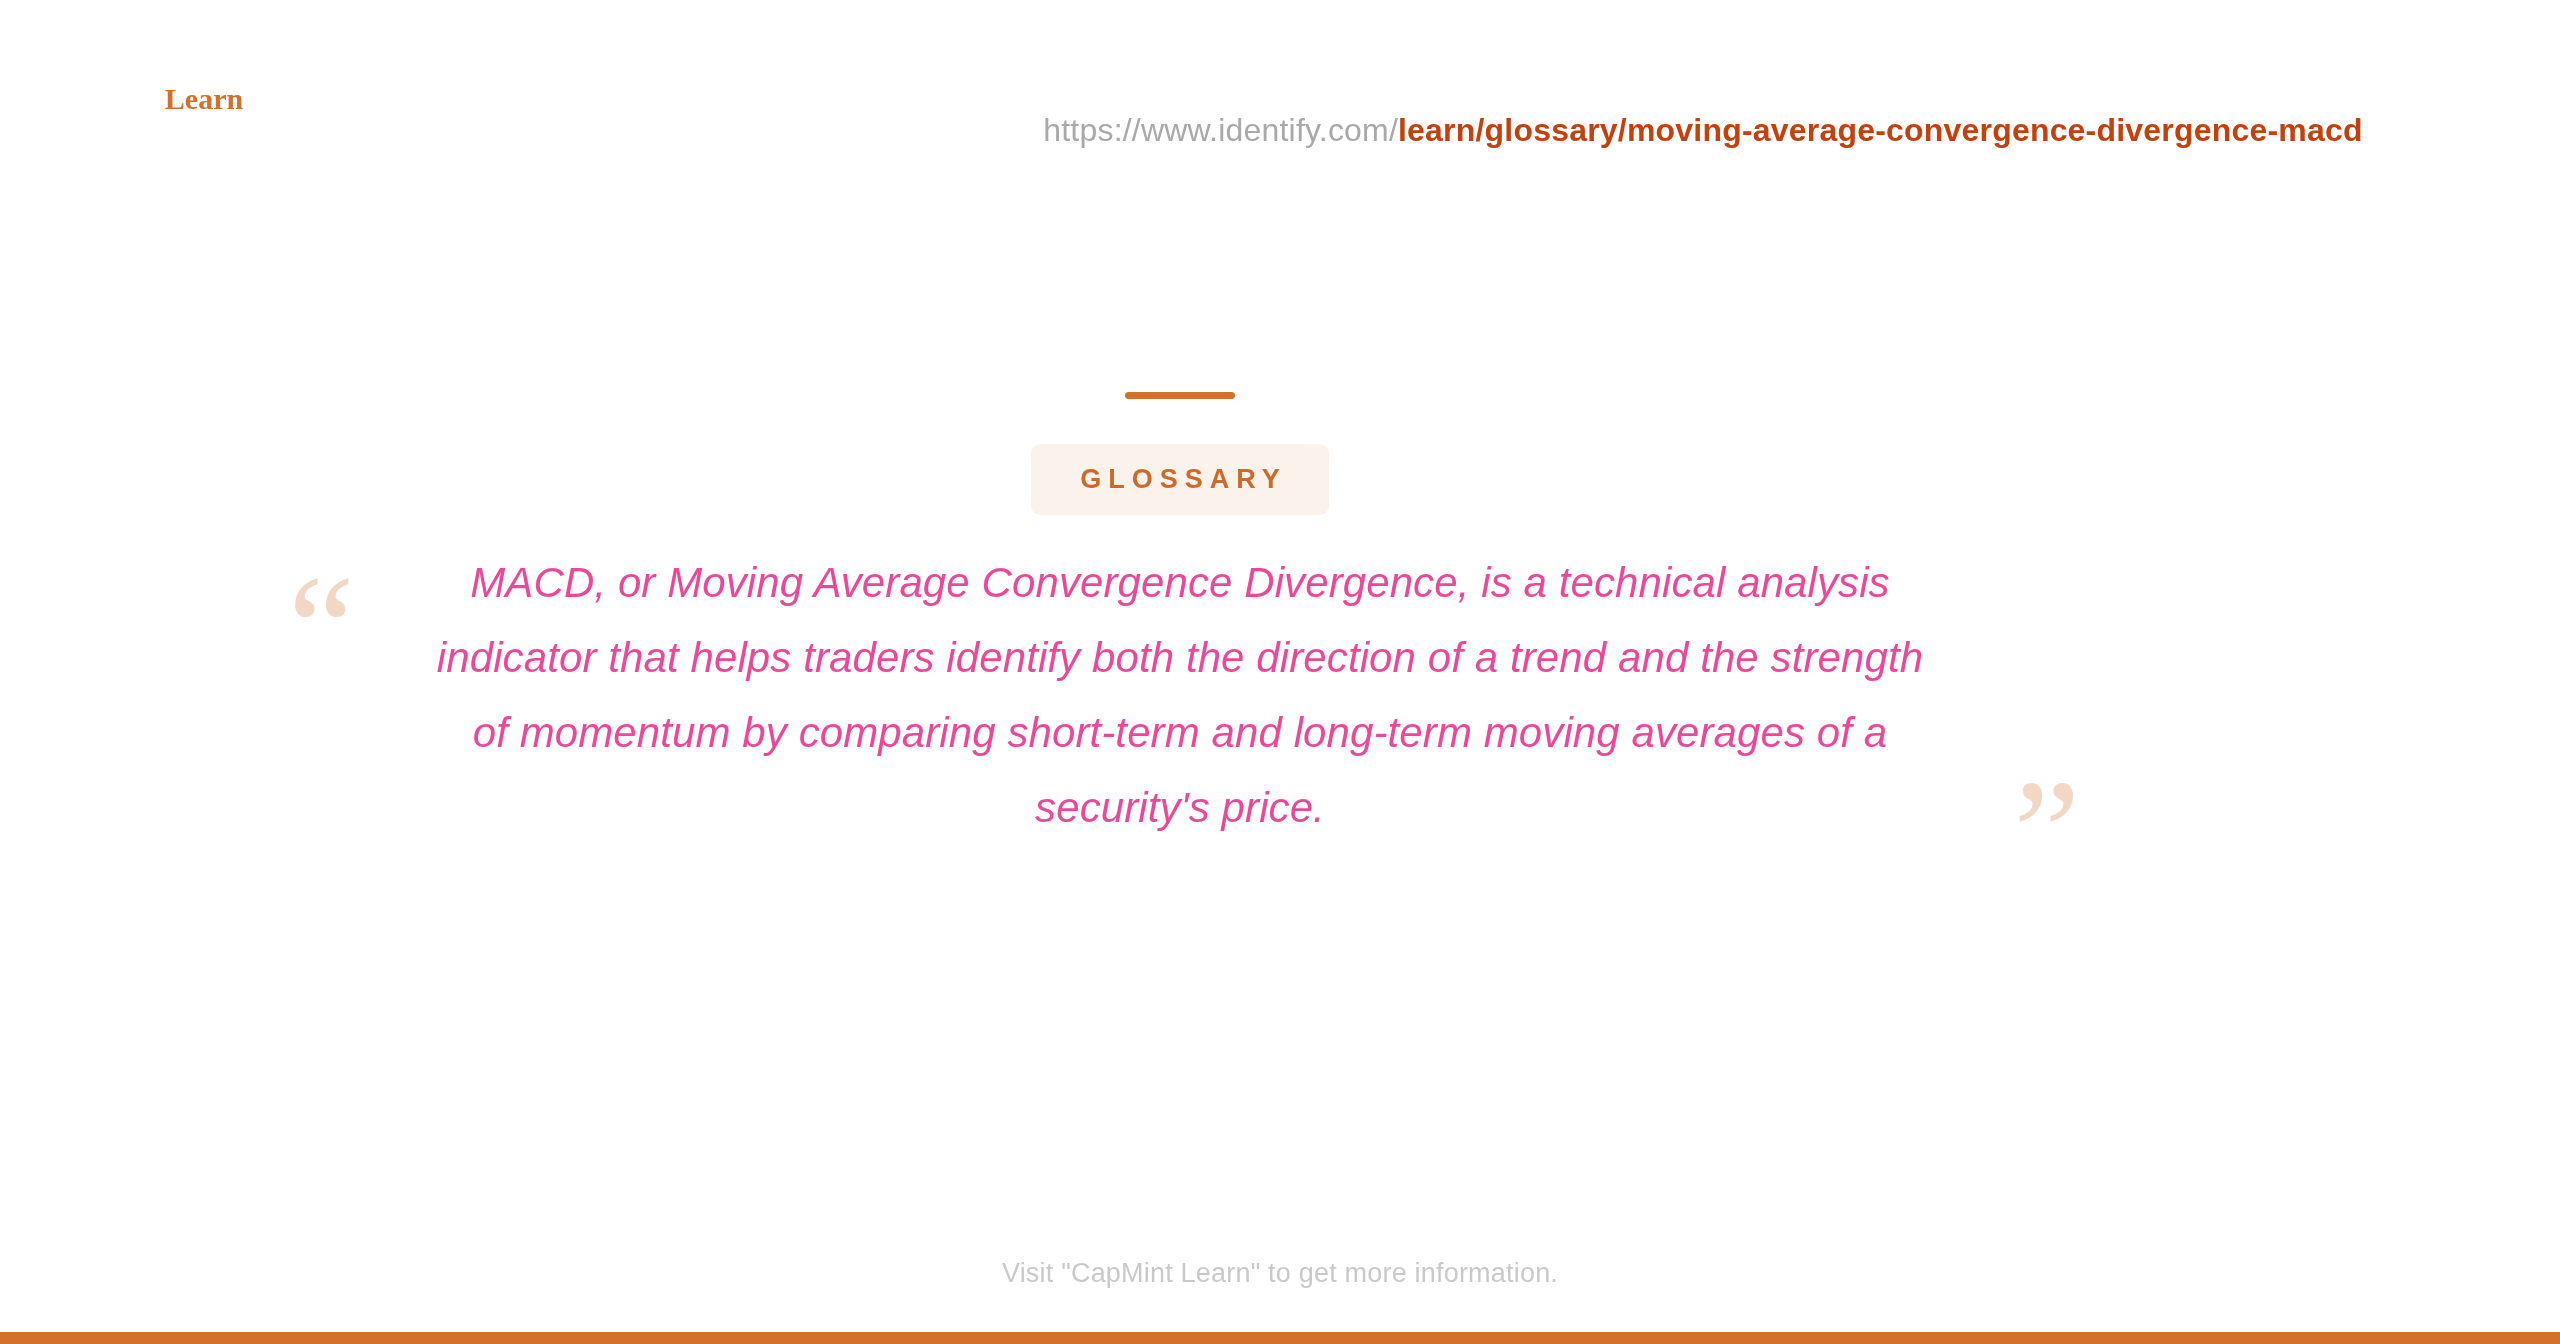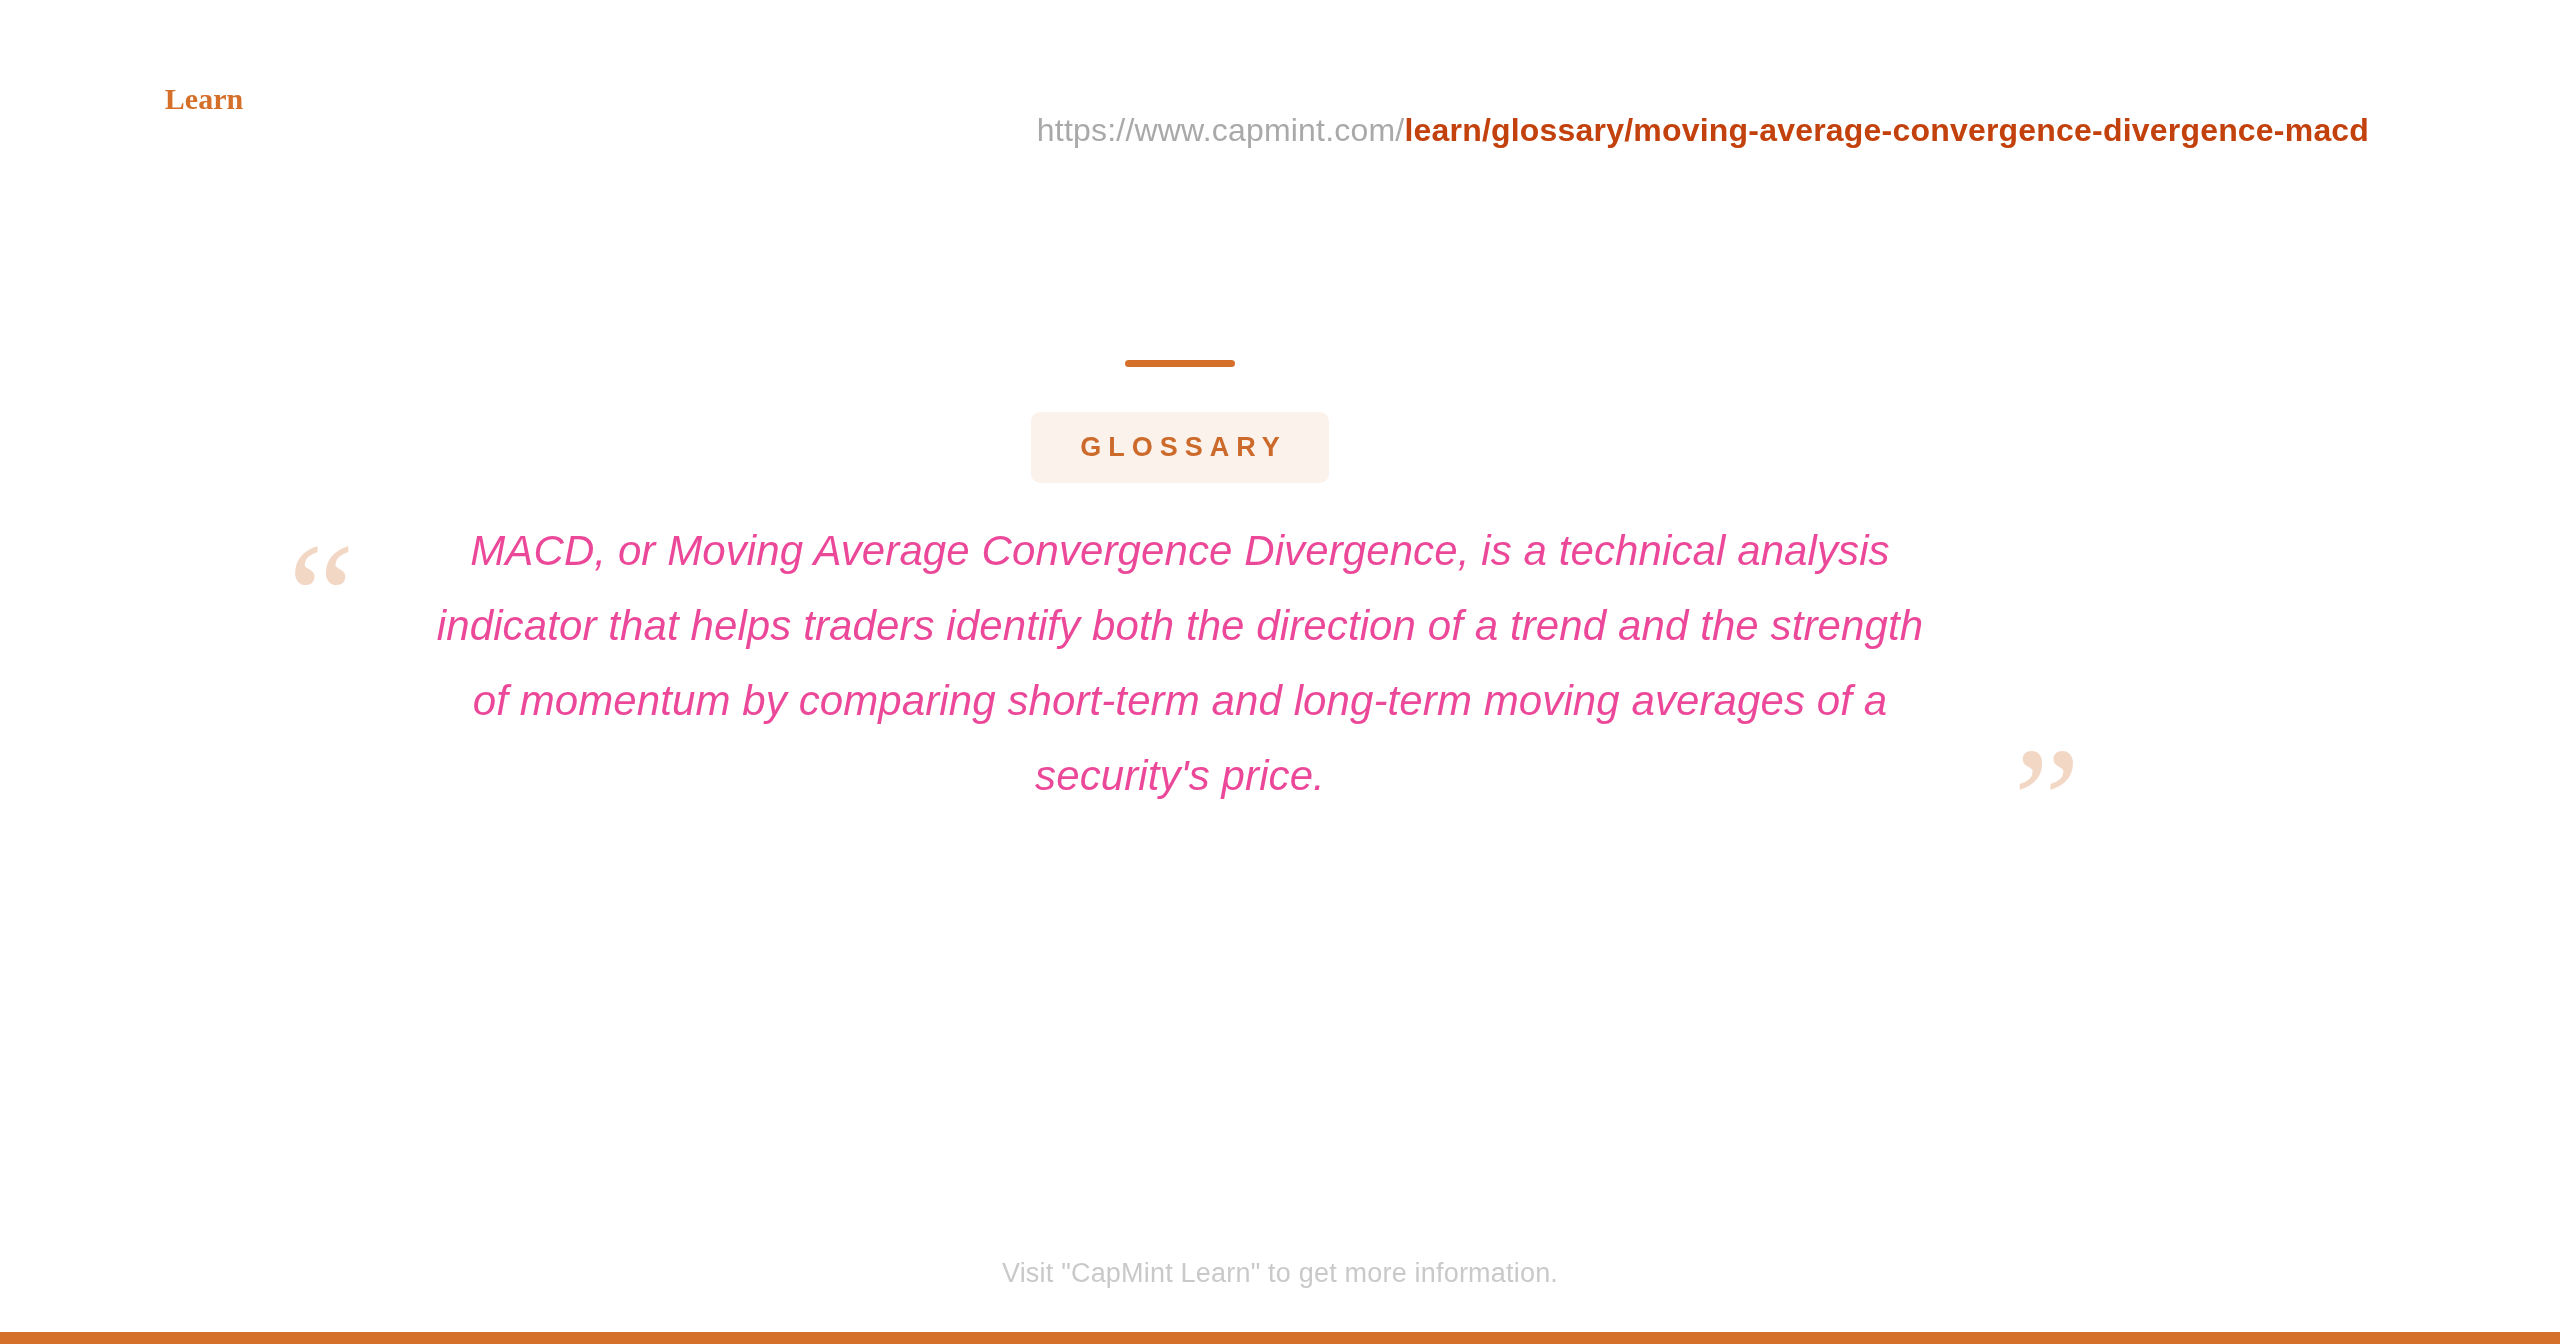--- a/index.html
+++ b/index.html
@@ -84,21 +84,21 @@
   .url-path {
     color: #c2410c;
     font-weight: 700;
     letter-spacing: 0.2px;
   }
 
   
   .main {
     position: absolute;
     left: 0;
-    top: 184px;
+    top: 216px;
     width: 2360px;
     height: 1060px;
     display: flex;
     flex-direction: column;
     align-items: center;
   }
 
   .accent-rule {
     width: 110px;
     height: 7px;
@@ -192,21 +192,21 @@
 
 <div class="page">
 
   <div class="header">
 
     <div class="brand">
       <span class="brand-sub">Learn</span>
     </div>
 
     <div class="url-bar">
-      <span class="url-base">https://www.capmint.com/</span><span class="url-path">learn/glossary/moving-average-convergence-divergence-macd</span>
+      <span class="url-base">https://www.identify.com/</span><span class="url-path">learn/glossary/moving-average-convergence-divergence-macd</span>
     </div>
 
   </div>
 
   <div class="main">
 
     <div class="accent-rule"></div>
 
     <div class="badge">GLOSSARY</div>
 

